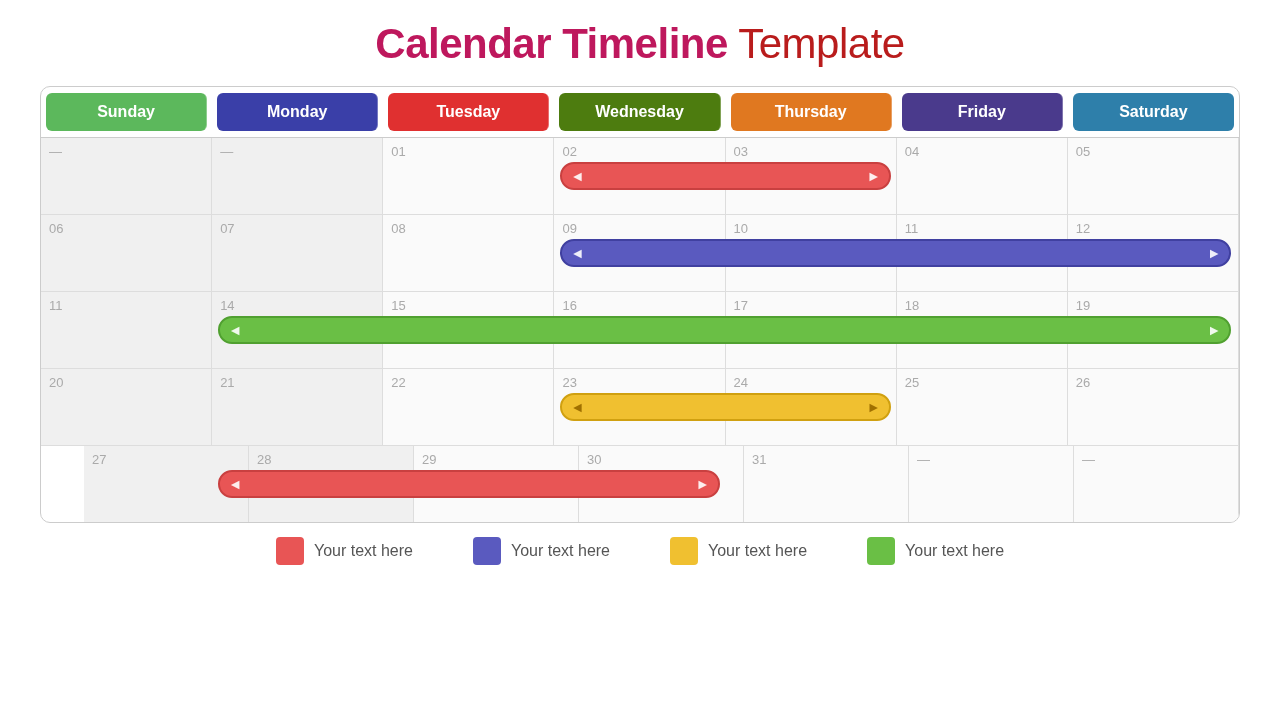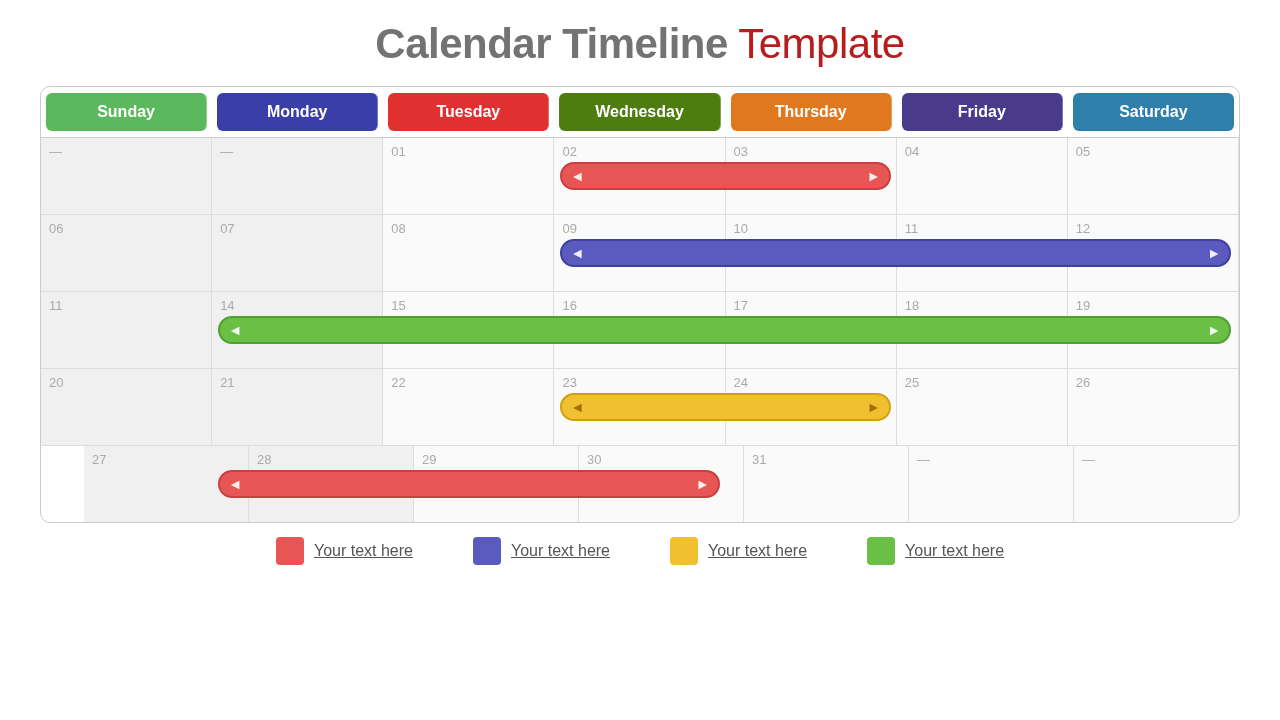--- a/index.html
+++ b/index.html
@@ -15,21 +15,21 @@
       justify-content: flex-start;
       padding: 20px 40px;
     }
 
     .title {
       font-size: 42px;
       margin-bottom: 18px;
       color: #333;
       letter-spacing: -0.5px;
     }
-    .title-bold { font-weight: 700; color: #737373; }
+    .title-bold { font-weight: 700; color: #be185d; }
     .title-light { font-weight: 300; color: #b91c1c; }
 
     .calendar-container {
       width: 100%;
       border: 1.5px solid #ccc;
       border-radius: 10px;
       overflow: hidden;
       background: #fff;
     }
 
@@ -122,21 +122,20 @@
       align-items: center;
       gap: 60px;
       margin-top: 14px;
     }
     .legend-item {
       display: flex;
       align-items: center;
       gap: 10px;
       font-size: 16px;
       color: #555;
-      text-decoration: underline;
     }
     .legend-color {
       width: 28px;
       height: 28px;
       border-radius: 4px;
     }
     .legend-red    { background: #e85555; }
     .legend-blue   { background: #5a5abf; }
     .legend-yellow { background: #f0c030; }
     .legend-green  { background: #6abf45; }

